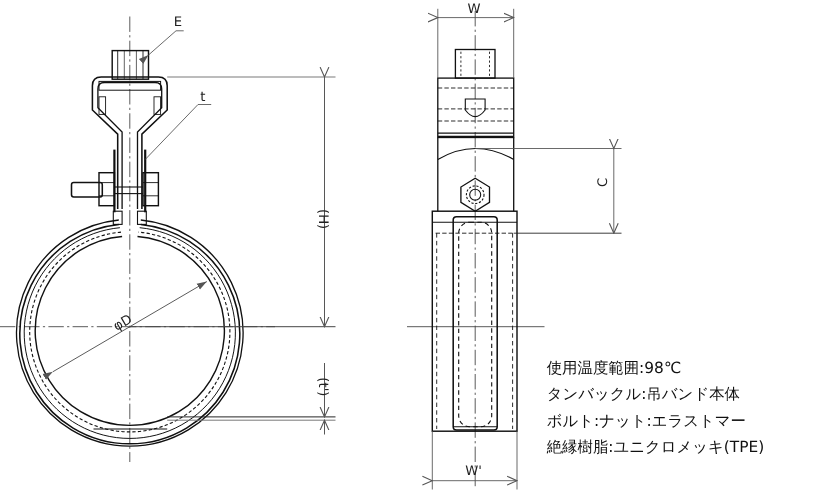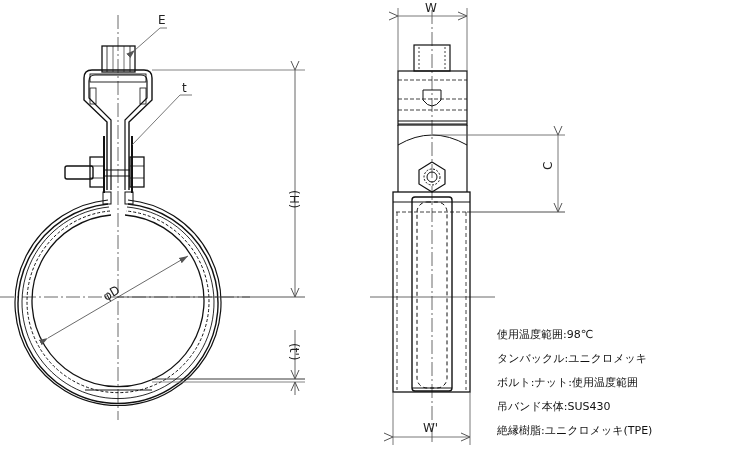--- a/index.html
+++ b/index.html
@@ -1,19 +1,19 @@
 <!DOCTYPE html>
 <html><head>
 <meta charset="utf-8">
 <style>
   html, body { margin:0; padding:0; background:#ffffff; }
   body { width:750px; height:450px; position:relative; overflow:hidden; font-family:"DejaVu Sans", sans-serif; }
   svg { position:absolute; left:0; top:0; }
   .dimtxt { font-family:"DejaVu Sans", sans-serif; font-size:12px; fill:#222; }
-  .spec { position:absolute; left:497px; top:323px; font-family:"DejaVu Sans", sans-serif; font-size:11px; color:#111; line-height:24px; }
+  .spec { position:absolute; left:497px; top:323px; font-family:"DejaVu Sans", sans-serif; font-size:14px; color:#111; line-height:24px; }
   .spec div { white-space:nowrap; }
 </style>
 </head>
 <body>
 
 <svg width="750" height="450" viewBox="0 0 750 450">
   <defs>
     <marker id="ar" markerWidth="10" markerHeight="10" refX="9" refY="5" orient="auto" markerUnits="userSpaceOnUse">
       <path d="M0,1 L9,5 L0,9" fill="none" stroke="#555" stroke-width="1"></path>
     </marker>
@@ -131,17 +131,16 @@
   <text class="dimtxt" transform="translate(290,190) rotate(90)">(H)</text>
   <text class="dimtxt" transform="translate(290,343) rotate(90)">(t')</text>
   <text class="dimtxt" transform="translate(106,301) rotate(-30)">φD</text>
   <text class="dimtxt" x="425" y="12">W</text>
   <text class="dimtxt" x="423" y="432">W'</text>
   <text class="dimtxt" transform="translate(552,170) rotate(-90)">C</text>
 </svg>
 
 <div class="spec">
   <div>使用温度範囲:98℃</div>
-  <div>タンバックル:ユニクロメッキ</div>
-  <div>ボルト:ナット:使用温度範囲</div>
-  <div>吊バンド本体:SUS430</div>
+  <div>タンバックル:吊バンド本体</div>
+  <div>ボルト:ナット:エラストマー</div>
   <div>絶縁樹脂:ユニクロメッキ(TPE)</div>
 </div>
 
 </body></html>

